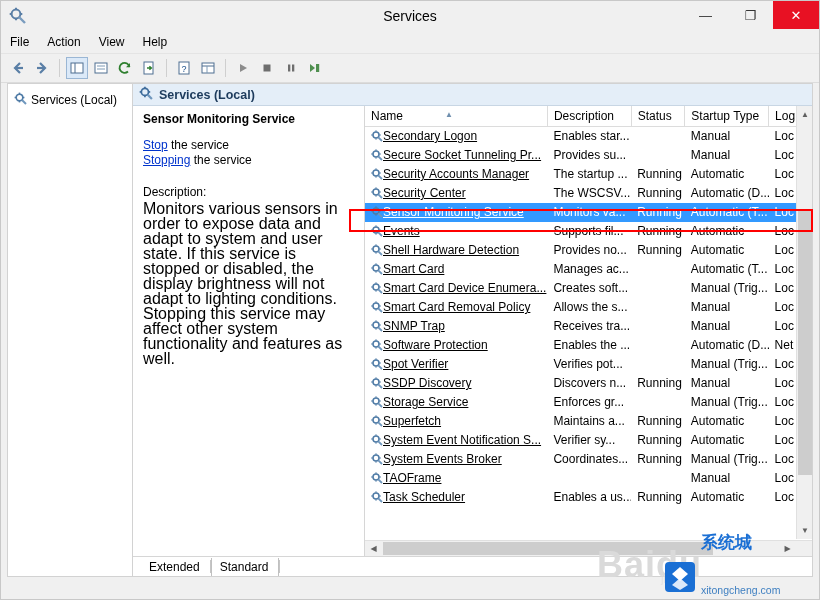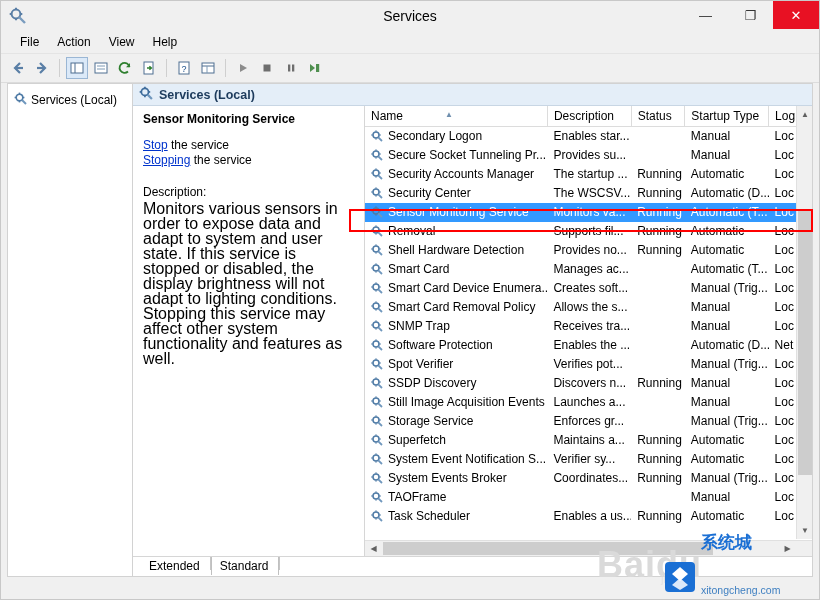--- a/index.html
+++ b/index.html
@@ -60,21 +60,20 @@
     background: #e81123;
     color: #fff;
     width: 46px;
   }
 
   
   .menubar {
     height: 22px;
     display: flex;
     align-items: center;
-    padding-left: 10px;
     border-bottom: 1px solid #e4e4e4;
     background: #f0f0f0;
   }
   .menu-item {
     font-size: 12px;
     color: #000;
     padding: 2px 9px;
   }
 
   
@@ -231,21 +230,21 @@
     height: 19px;
     box-sizing: border-box;
   }
   tr.row.selected td {
     background: #3399ff;
     color: #fff;
   }
   .name-cell {
     display: flex;
     align-items: center;
-    gap: 5px;
+    text-decoration: underline;
   }
   .gear {
     width: 12px; height: 12px;
     flex: 0 0 12px;
   }
 
   
   .vscroll {
     position: absolute;
     right: 0; top: 0;
@@ -286,21 +285,21 @@
     background: #cdcdcd;
   }
 
   
   .tabs-row {
     position: absolute;
     left: 126px;
     bottom: 0;
     height: 20px;
     display: flex;
-    align-items: flex-start;
+    align-items: center;
     padding-left: 8px;
     background: #fff;
     width: calc(100% - 126px);
     box-sizing: border-box;
     border-top: 1px solid #d6d6d6;
   }
   .tab {
     font-size: 12px;
     padding: 2px 10px 2px 8px;
     color: #000;
@@ -655,21 +654,21 @@
                         <svg class="gear" viewBox="0 0 12 12">
                           <circle cx="5" cy="5" r="3" fill="none" stroke="#4f7ba6" stroke-width="1.5"></circle>
                           <g stroke="#4f7ba6" stroke-width="1.5">
                             <line x1="5" y1="0.4" x2="5" y2="1.6"></line>
                             <line x1="5" y1="8.4" x2="5" y2="9.6"></line>
                             <line x1="0.4" y1="5" x2="1.6" y2="5"></line>
                             <line x1="8.4" y1="5" x2="9.6" y2="5"></line>
                           </g>
                           <path d="M7.3 7.3 L11 11" stroke="#6f97bd" stroke-width="1.8"></path>
                         </svg>
-                        <span>Removal</span>
+                        <span>Events</span>
                       </span>
                     </td>
                     <td>Supports fil...</td>
                     <td>Running</td>
                     <td>Automatic</td>
                     <td>Loc</td>
                   </tr>
                   <tr class="row">
                     <td>
                       <span class="name-cell">
@@ -828,41 +827,20 @@
                             <line x1="0.4" y1="5" x2="1.6" y2="5"></line>
                             <line x1="8.4" y1="5" x2="9.6" y2="5"></line>
                           </g>
                           <path d="M7.3 7.3 L11 11" stroke="#6f97bd" stroke-width="1.8"></path>
                         </svg>
                         <span>SSDP Discovery</span>
                       </span>
                     </td>
                     <td>Discovers n...</td>
                     <td>Running</td>
-                    <td>Manual</td>
-                    <td>Loc</td>
-                  </tr>
-                  <tr class="row">
-                    <td>
-                      <span class="name-cell">
-                        <svg class="gear" viewBox="0 0 12 12">
-                          <circle cx="5" cy="5" r="3" fill="none" stroke="#4f7ba6" stroke-width="1.5"></circle>
-                          <g stroke="#4f7ba6" stroke-width="1.5">
-                            <line x1="5" y1="0.4" x2="5" y2="1.6"></line>
-                            <line x1="5" y1="8.4" x2="5" y2="9.6"></line>
-                            <line x1="0.4" y1="5" x2="1.6" y2="5"></line>
-                            <line x1="8.4" y1="5" x2="9.6" y2="5"></line>
-                          </g>
-                          <path d="M7.3 7.3 L11 11" stroke="#6f97bd" stroke-width="1.8"></path>
-                        </svg>
-                        <span>Still Image Acquisition Events</span>
-                      </span>
-                    </td>
-                    <td>Launches a...</td>
-                    <td></td>
                     <td>Manual</td>
                     <td>Loc</td>
                   </tr>
                   <tr class="row">
                     <td>
                       <span class="name-cell">
                         <svg class="gear" viewBox="0 0 12 12">
                           <circle cx="5" cy="5" r="3" fill="none" stroke="#4f7ba6" stroke-width="1.5"></circle>
                           <g stroke="#4f7ba6" stroke-width="1.5">
                             <line x1="5" y1="0.4" x2="5" y2="1.6"></line>

